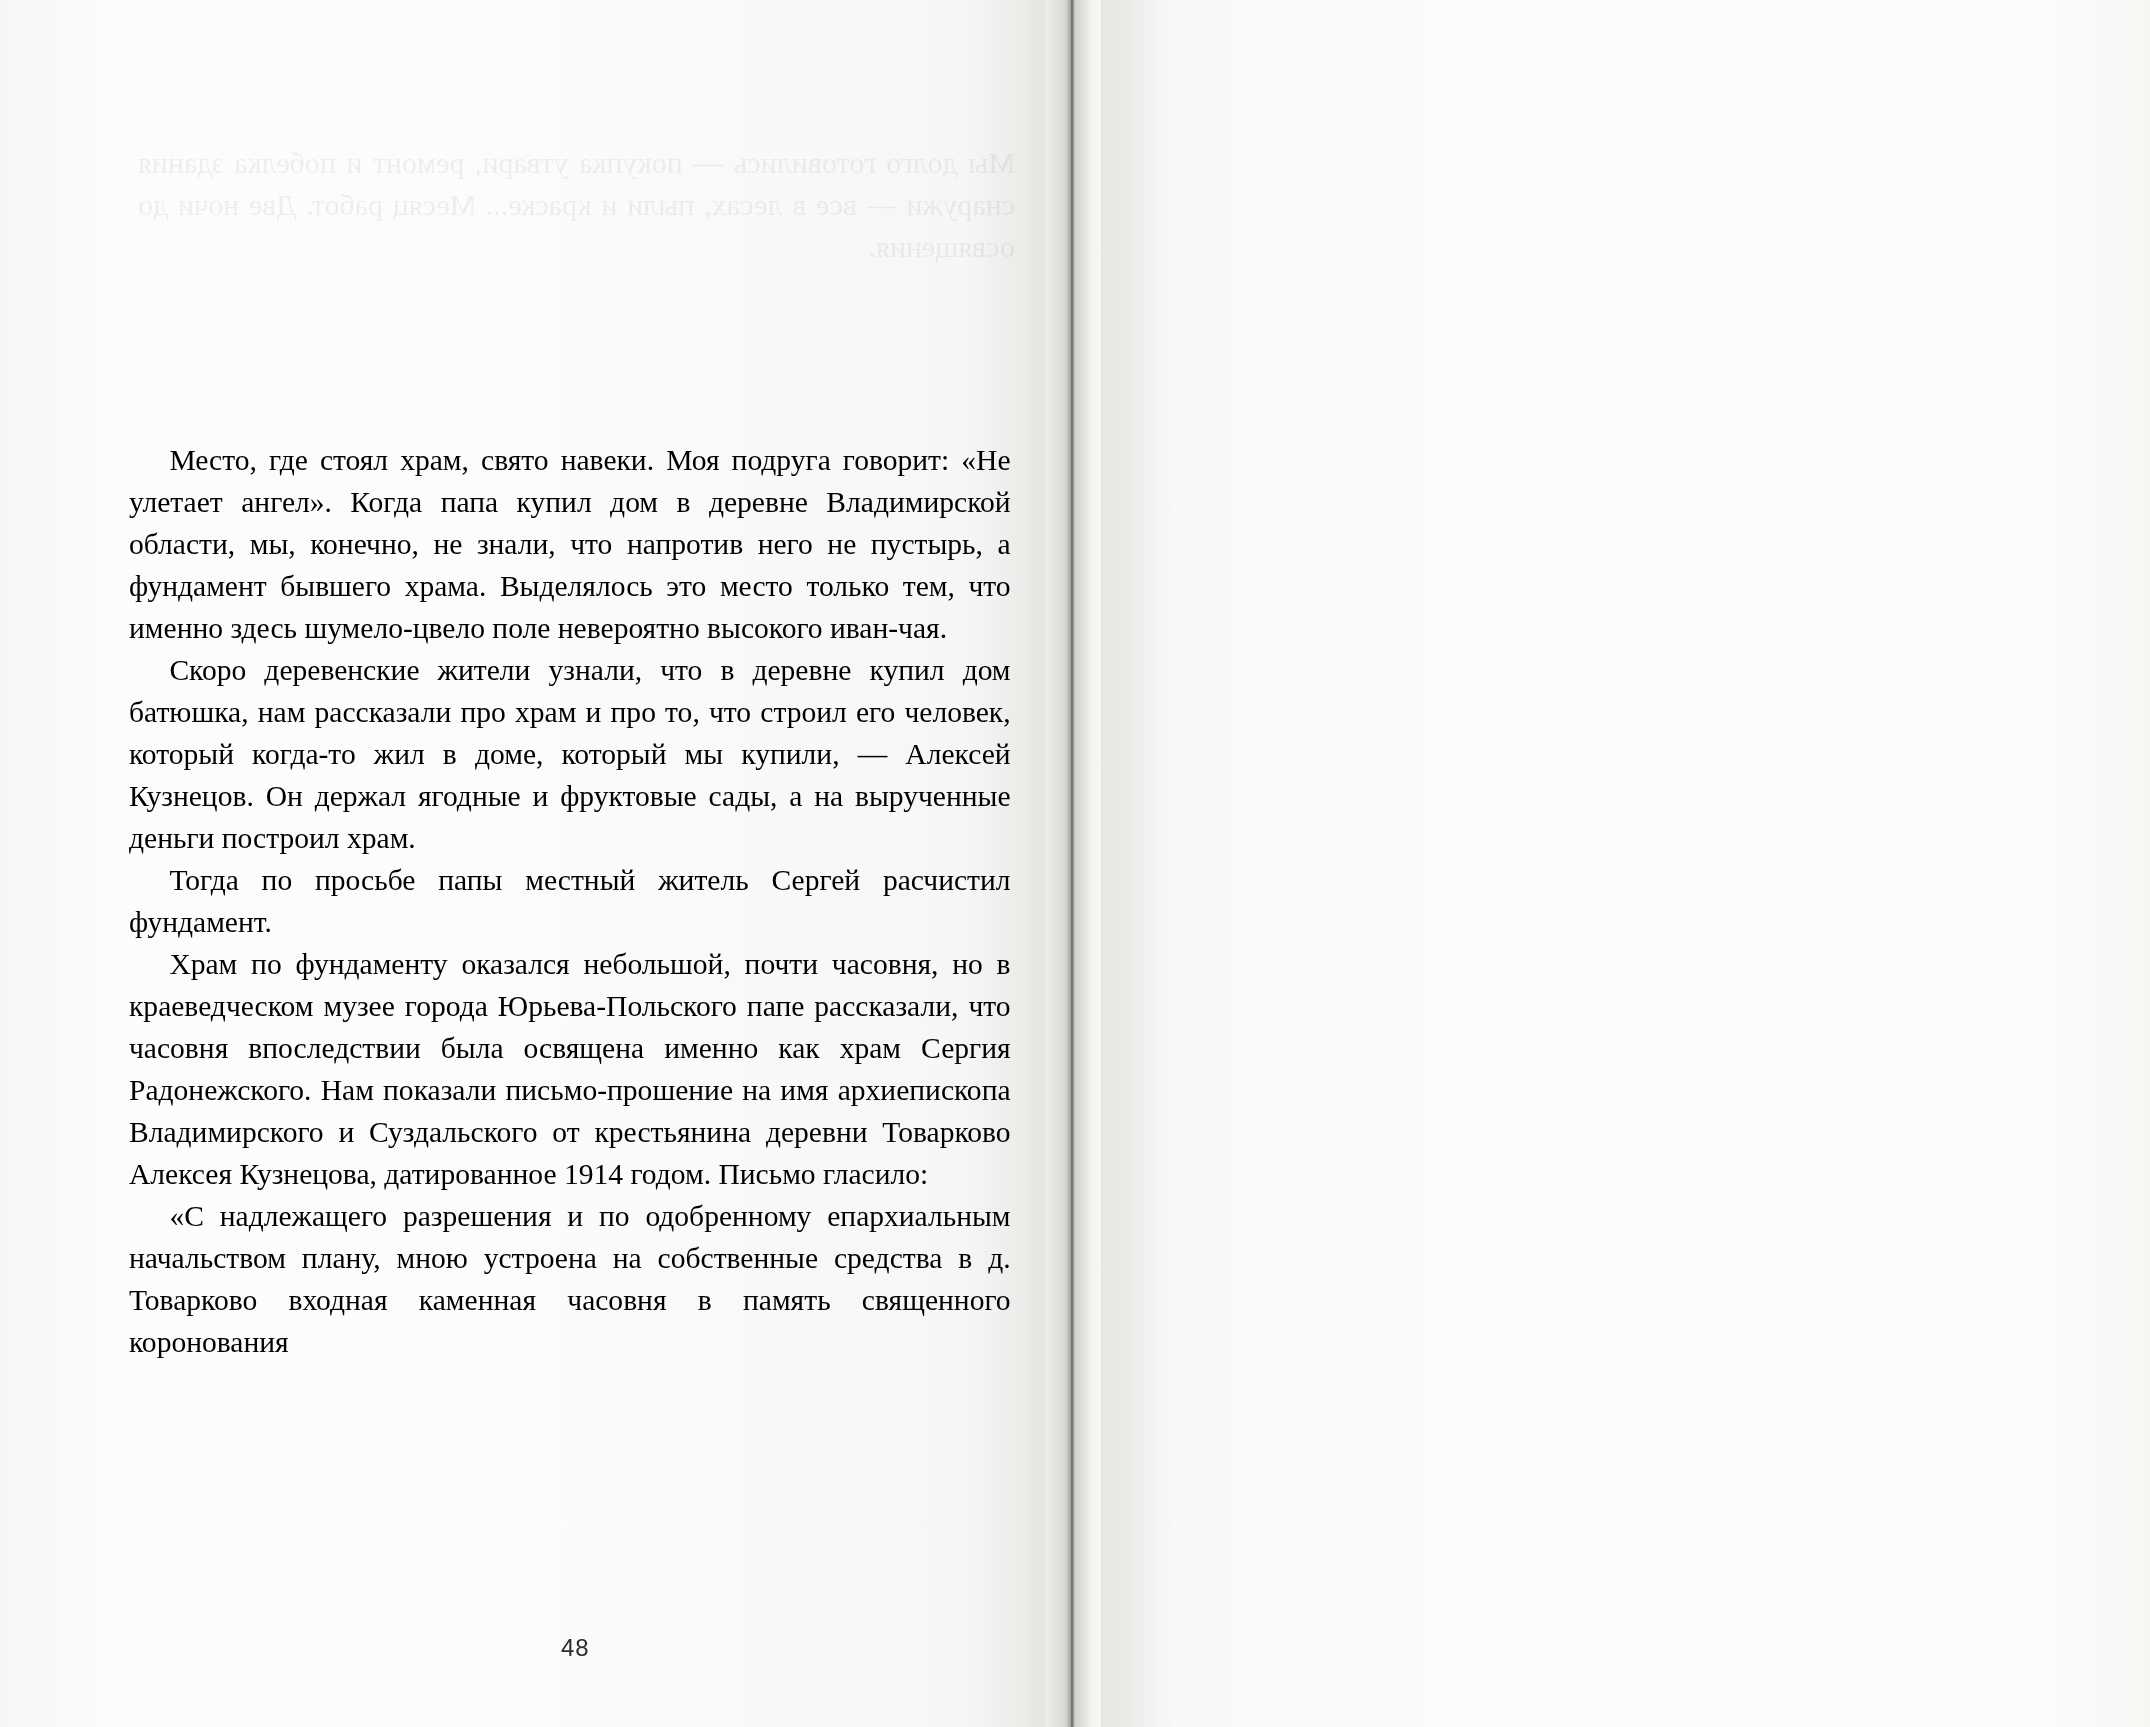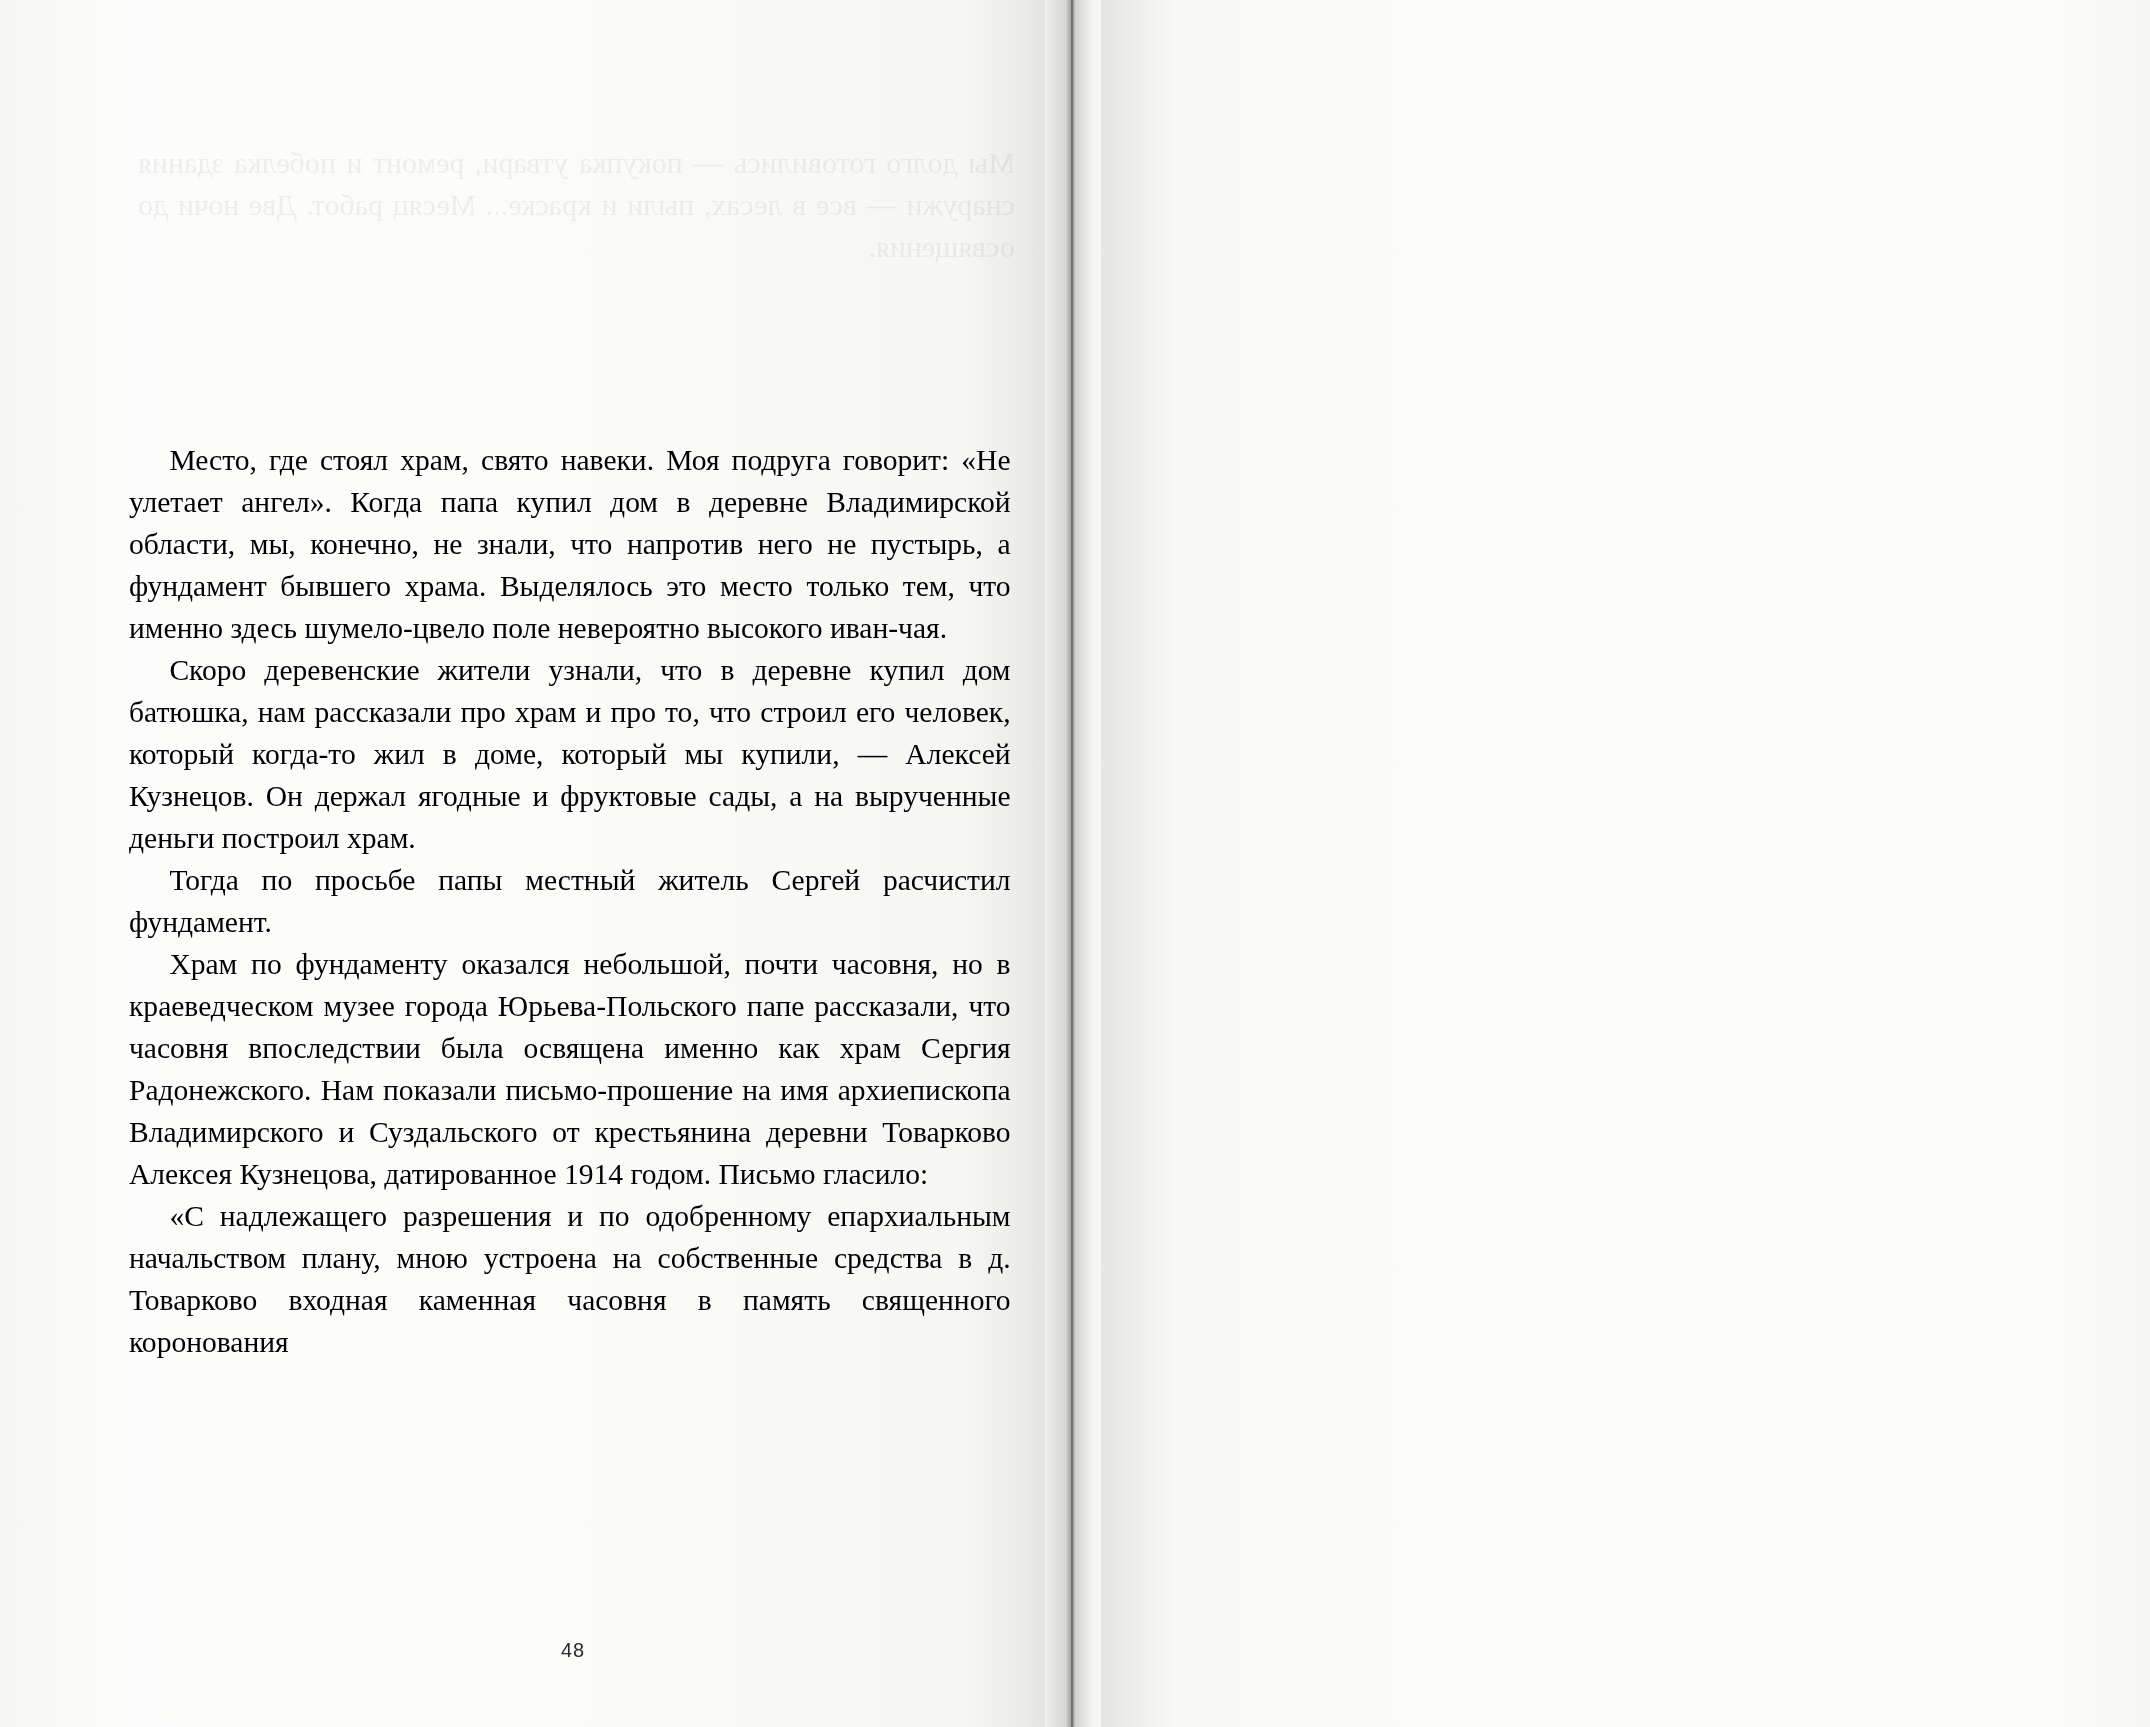--- a/index.html
+++ b/index.html
@@ -155,21 +155,21 @@
 
   
   .col p:last-child { }
 
   
   .folio {
     position: absolute;
     bottom: 65px;
     font-family: "Liberation Sans", "DejaVu Sans", sans-serif;
     font-weight: 300;
-    font-size: 20px;
+    font-size: 24px;
     color: #2b2b2b;
     letter-spacing: 0.9px;
   }
   #folio-left  { left: 561px; }
 
   
   .showthrough {
     position: absolute;
     pointer-events: none;
     opacity: 0.055;

